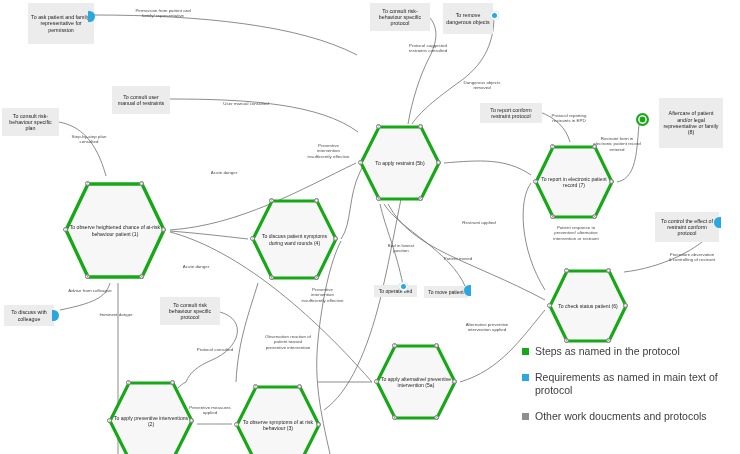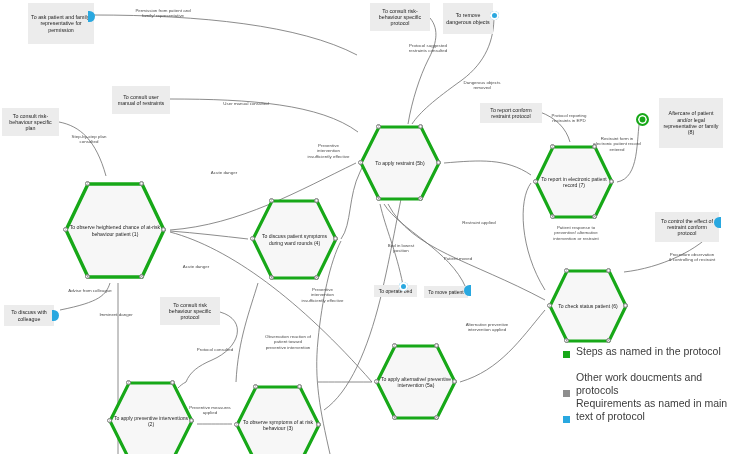--- a/index.html
+++ b/index.html
@@ -17,21 +17,21 @@
   .green-dot{position:absolute;width:9px;height:9px;border-radius:50%;background:#17a818;
              border:2px solid #17a818;box-shadow:inset 0 0 0 1.6px #ffffff;}
   .hex{position:absolute;}
   .hex .hex-label{position:absolute;left:0;top:0;width:100%;height:100%;display:flex;
         align-items:center;justify-content:center;text-align:center;font-size:5.1px;
         line-height:6.1px;color:#1d1d1d;padding:0 7px;box-sizing:border-box;}
   .port{position:absolute;width:5.4px;height:5.4px;border-radius:50%;background:#fff;
         border:0.6px solid #7b7b7b;box-sizing:border-box;font-size:3px;color:#6b6b6b;
         display:flex;align-items:center;justify-content:center;}
   .legend{position:absolute;}
-  .legend-row{display:flex;align-items:flex-end;margin-bottom:13px;margin-left:41px;}
+  .legend-row{display:flex;align-items:flex-start;margin-bottom:13px;}
   .legend-swatch{width:7px;height:7px;margin-right:6px;margin-top:3px;flex:none;}
   .legend-text{font-size:10.5px;line-height:13px;color:#3c3c3c;max-width:200px;}
 </style>
 </head>
 <body>
 
 <div id="canvas">
 
   <svg id="wires" viewBox="0 0 740 454">
 
@@ -242,23 +242,23 @@
   <div class="edge-label" style="left:265px;top:334px;width:46px;">Observation reaction of patient toward preventive intervention</div>
   <div class="edge-label" style="left:463px;top:322px;width:48px;">Alternative preventive intervention applied</div>
   <div class="edge-label" style="left:194px;top:347px;width:42px;">Protocol consulted</div>
   <div class="edge-label" style="left:187px;top:405px;width:46px;">Preventive measures applied</div>
 
   <div class="legend" style="left:522px;top:345px;width:215px;">
     <div class="legend-row">
       <div class="legend-swatch" style="background:#17a818;"></div>
       <div class="legend-text">Steps as named in the protocol</div>
     </div>
+    <div class="legend-row">
+      <div class="legend-swatch" style="background:#29a8e0;"></div>
+      <div class="legend-text">Requirements as named in main text of protocol</div>
+    </div>
     <div class="legend-row" style="margin-bottom:0;">
       <div class="legend-swatch" style="background:#8e8e8e;"></div>
       <div class="legend-text">Other work doucments and protocols</div>
     </div>
-    <div class="legend-row">
-      <div class="legend-swatch" style="background:#29a8e0;"></div>
-      <div class="legend-text">Requirements as named in main text of protocol</div>
-    </div>
   </div>
 
 </div>
 
 </body></html>

